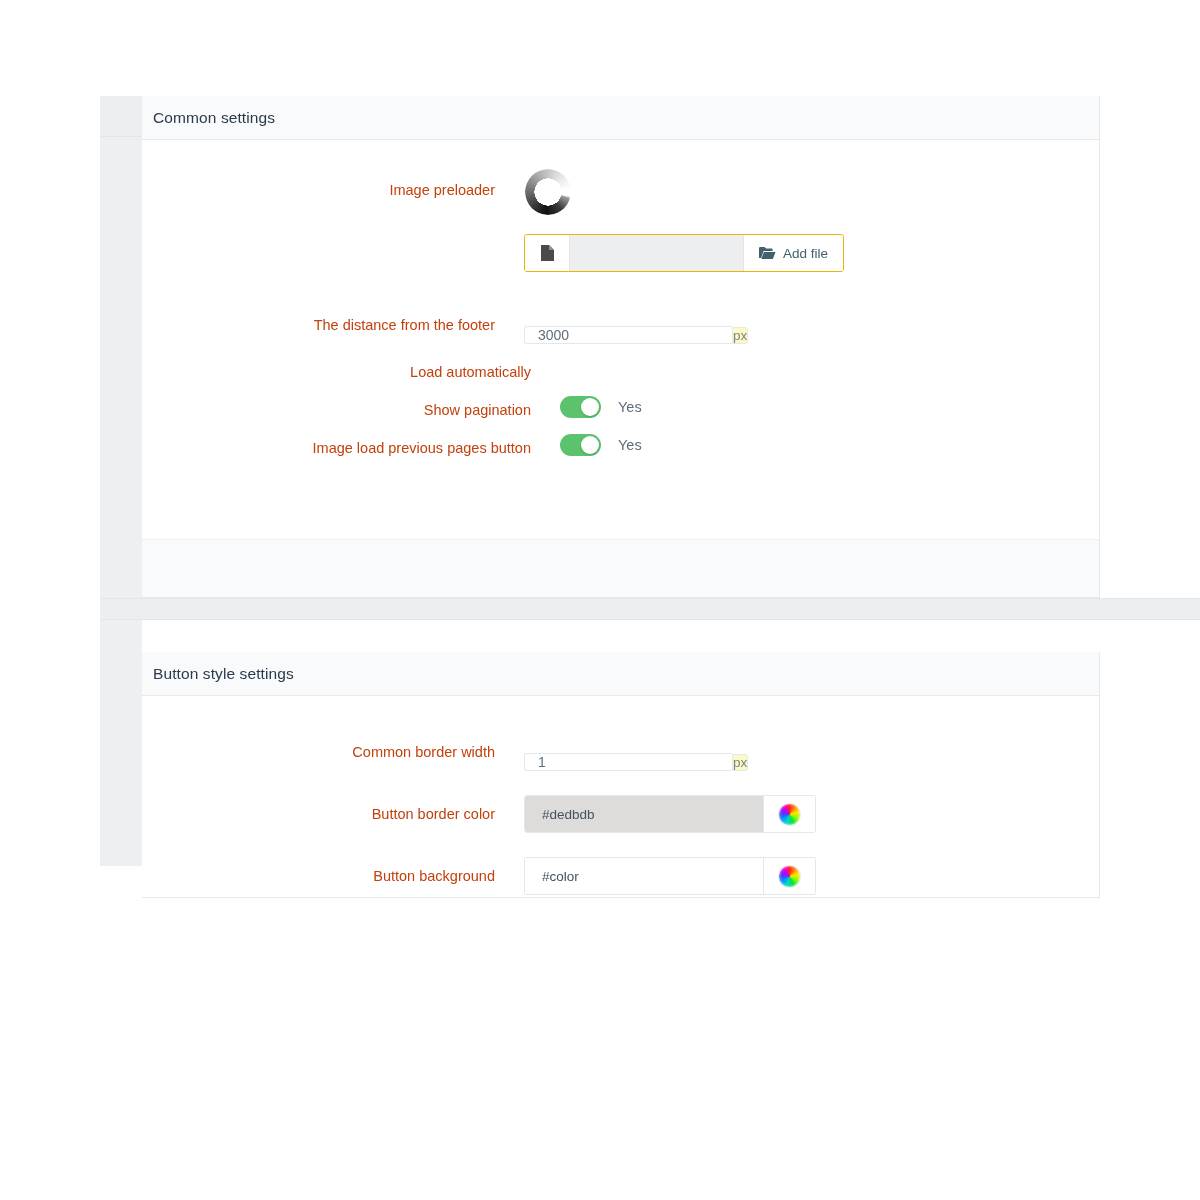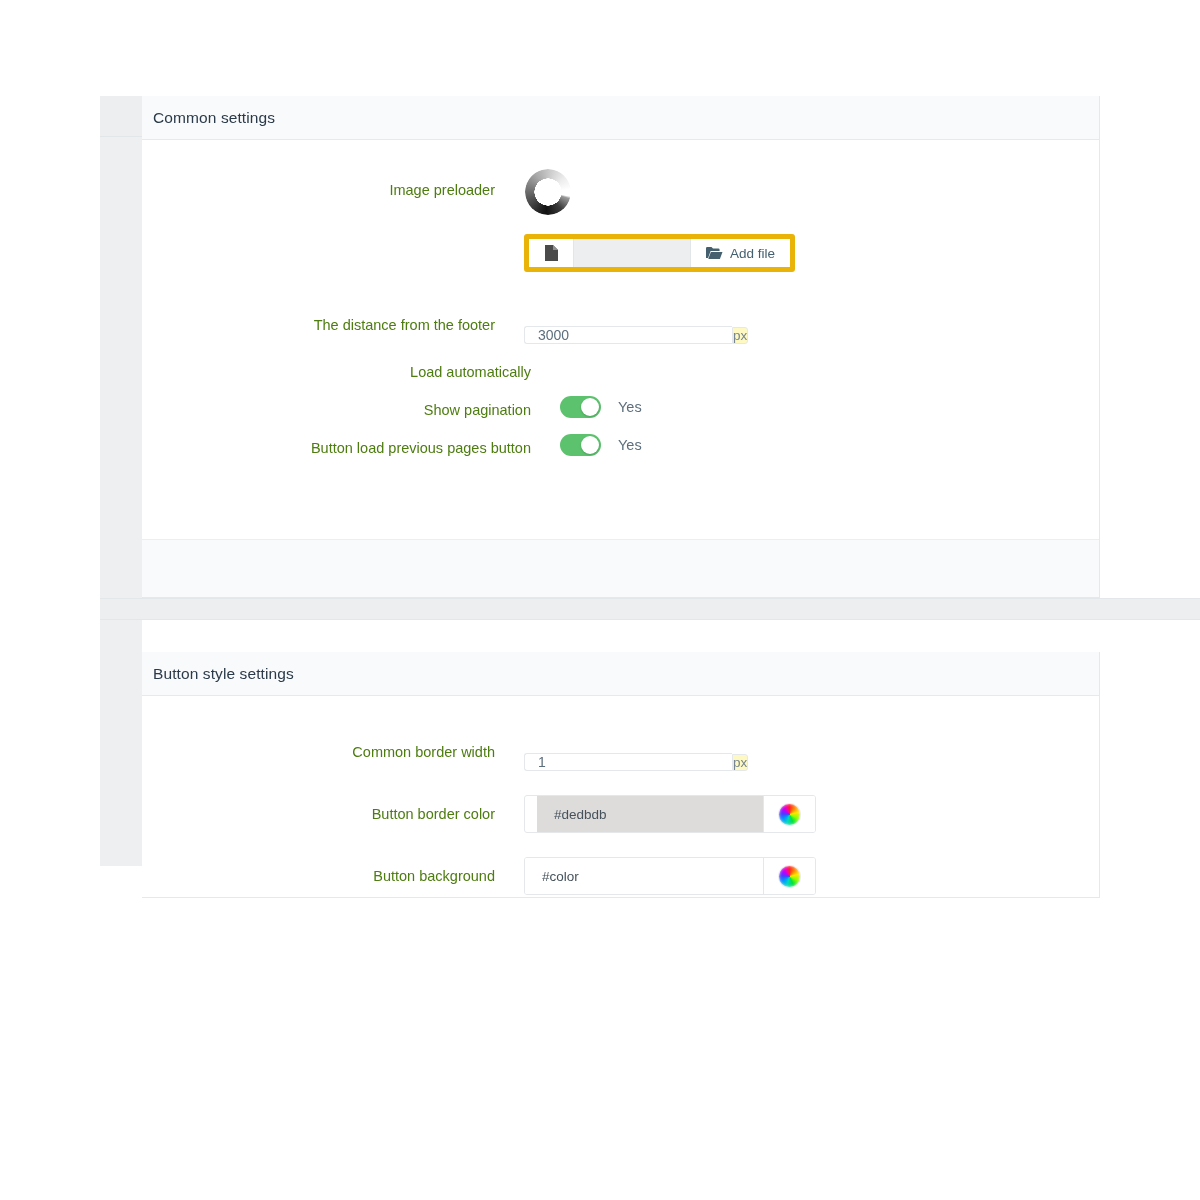--- a/index.html
+++ b/index.html
@@ -96,21 +96,21 @@
   .form-row {
     display: flex;
     align-items: flex-start;
     margin-bottom: 0;
   }
   .form-label {
     width: 382px;
     text-align: right;
     padding-right: 29px;
     font-size: 14.5px;
-    color: #4d7c0f;
+    color: #c2410c;
     line-height: 20px;
     padding-top: 9px;
   }
   .form-control-area {
     flex: 1;
     display: flex;
     align-items: center;
   }
 
   
@@ -141,24 +141,24 @@
     -webkit-mask: radial-gradient(circle, transparent 0 13.5px, #000 13.7px);
             mask: radial-gradient(circle, transparent 0 13.5px, #000 13.7px);
   }
 
   
   .row-file { margin-top: 19px; }
   .file-group {
     display: flex;
     align-items: stretch;
     height: 38px;
-    border: 5px solid #eab308;
+    border: 1px solid #eab308;
     border-radius: 3px;
     background: #ffffff;
-    width: 271px;
+    width: 320px;
     overflow: hidden;
   }
   .file-icon-box {
     width: 45px;
     display: flex;
     align-items: center;
     justify-content: center;
     border-right: 1px solid #e2e6e8;
     background: #ffffff;
   }
@@ -349,21 +349,21 @@
         <div class="form-label">Show pagination</div>
         <div class="form-control-area">
           <div class="toggle on">
             <div class="knob"></div>
           </div>
           <span class="toggle-text">Yes</span>
         </div>
       </div>
 
       <div class="form-row row-toggle">
-        <div class="form-label">Button load previous pages button</div>
+        <div class="form-label">Image load previous pages button</div>
         <div class="form-control-area">
           <div class="toggle on">
             <div class="knob"></div>
           </div>
           <span class="toggle-text">Yes</span>
         </div>
       </div>
 
     </div>
 
@@ -387,21 +387,21 @@
             <input class="txt" type="text" value="1" style="">
             <div class="addon">px</div>
           </div>
         </div>
       </div>
 
       <div class="form-row row-color">
         <div class="form-label">Button border color</div>
         <div class="form-control-area">
           <div class="color-group">
-            <div class="color-val" id="cv-border" style="background: rgb(222, 219, 219); margin-left: 12px;">#dedbdb</div>
+            <div class="color-val" id="cv-border" style="background: rgb(222, 219, 219);">#dedbdb</div>
             <div class="swatch-btn">
               <div class="color-wheel"></div>
             </div>
           </div>
         </div>
       </div>
 
       <div class="form-row row-color">
         <div class="form-label">Button background</div>
         <div class="form-control-area">

